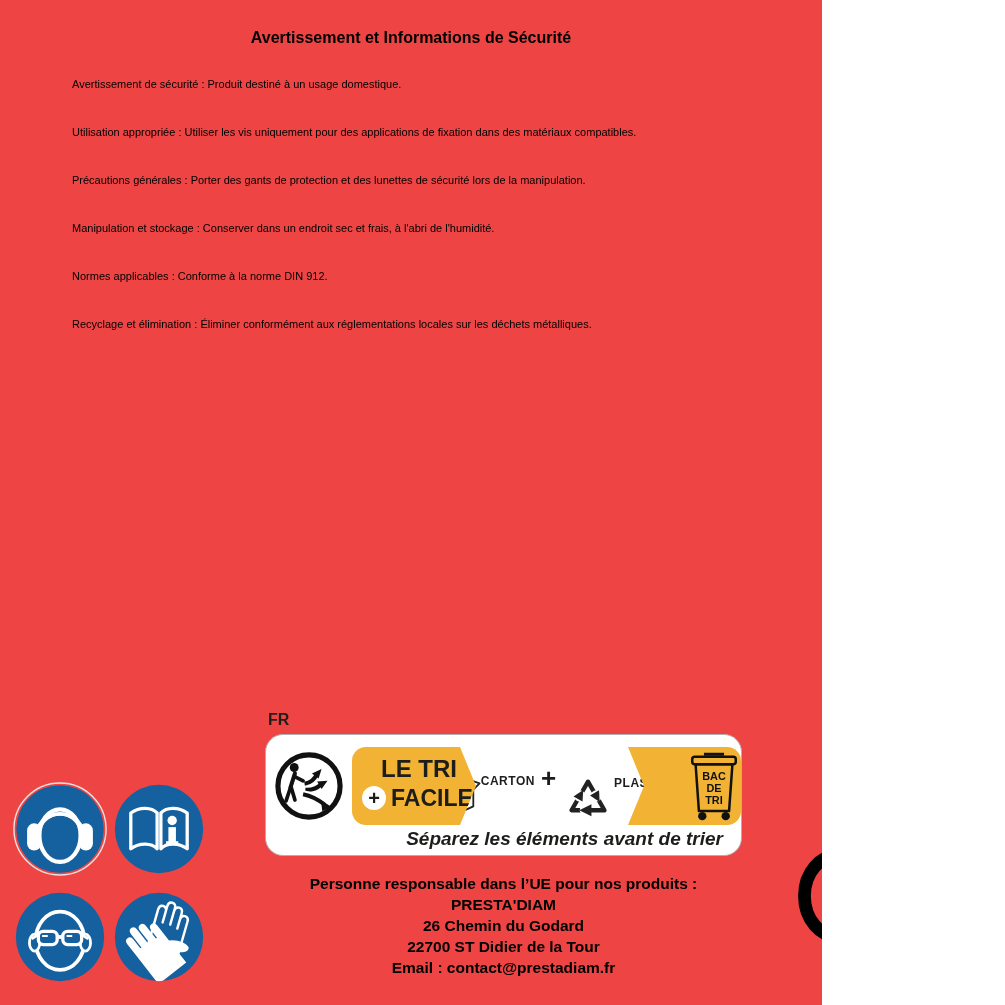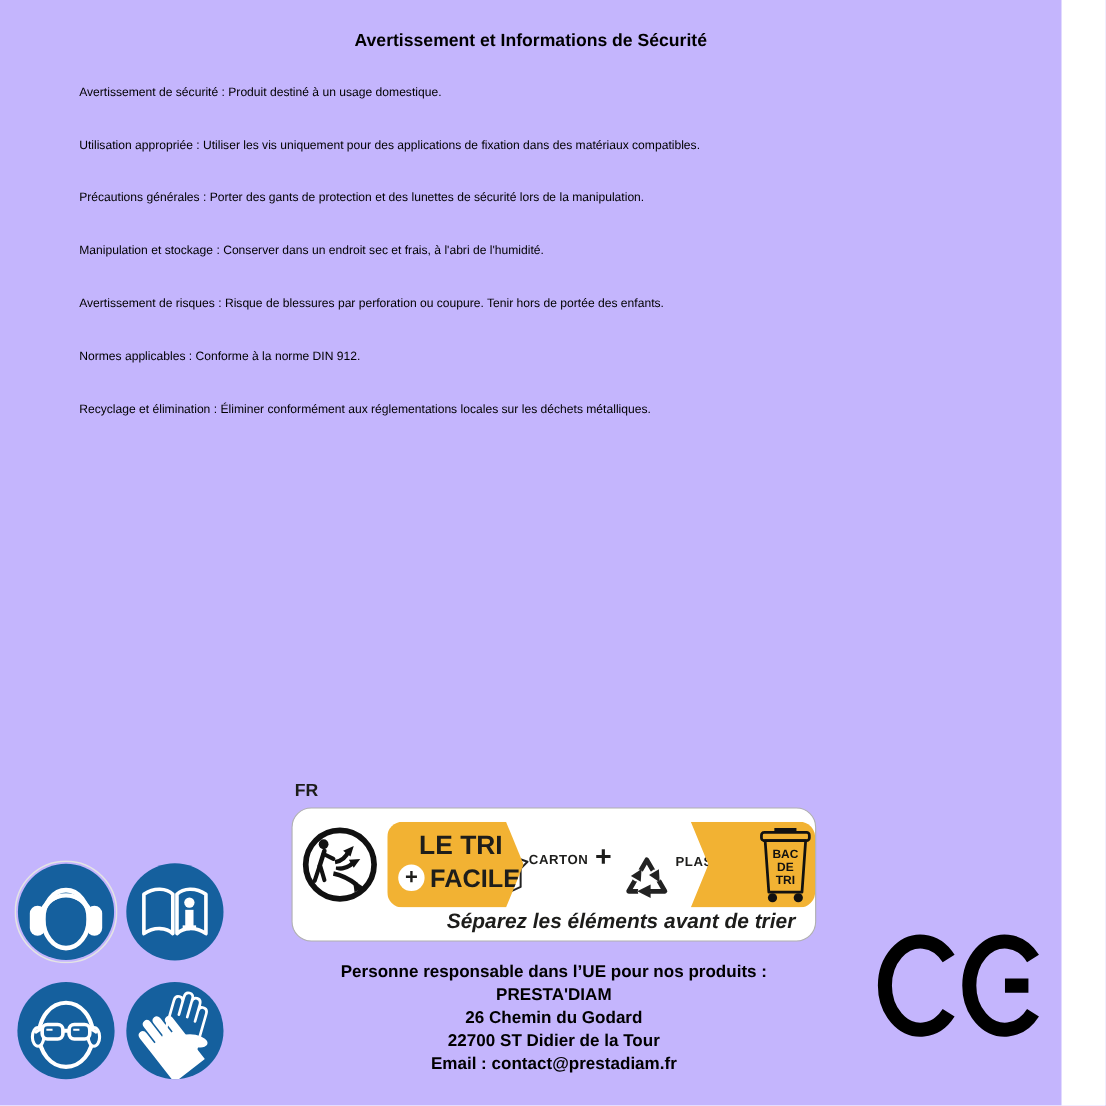--- a/index.html
+++ b/index.html
@@ -1,18 +1,18 @@
 <!DOCTYPE html>
 <html><head>
 <meta charset="utf-8">
 <style>
   * { margin:0; padding:0; box-sizing:border-box; }
   html,body { background:#fff; }
   .page {
-    position:relative; width:965px; height:1005px; background:#c4b5fd;
+    position:relative; width:822px; height:1005px; background:#ef4444;
     font-family:"Liberation Sans", sans-serif; color:#000; overflow:hidden;padding-left:20px;
   }
   
   .doc-title {
     position:absolute; top:29px; left:0; width:100%;
     text-align:center; font-weight:bold; font-size:16px;
   }
   .doc-body {
     position:absolute; top:72px; left:72px; width:900px;
     font-size:11px; line-height:24px;
@@ -83,21 +83,20 @@
 
 <div class="page">
 
   <div class="doc-title">Avertissement et Informations de Sécurité</div>
 
   <div class="doc-body">
     <p>Avertissement de sécurité : Produit destiné à un usage domestique.</p>
     <p>Utilisation appropriée : Utiliser les vis uniquement pour des applications de fixation dans des matériaux compatibles.</p>
     <p>Précautions générales : Porter des gants de protection et des lunettes de sécurité lors de la manipulation.</p>
     <p>Manipulation et stockage : Conserver dans un endroit sec et frais, à l'abri de l'humidité.</p>
-    <p>Avertissement de risques : Risque de blessures par perforation ou coupure. Tenir hors de portée des enfants.</p>
     <p>Normes applicables : Conforme à la norme DIN 912.</p>
     <p>Recyclage et élimination : Éliminer conformément aux réglementations locales sur les déchets métalliques.</p>
   </div>
 
   <div class="icon-grid">
 
     <svg width="94" height="94" viewBox="0 0 100 100">
       <circle cx="50" cy="50" r="49" fill="none" stroke="#e4e4e4" stroke-width="1.5"></circle>
       <circle cx="50" cy="50" r="46.5" fill="#15609e"></circle>
       <path d="M25,52 A27,29 0 0 1 75,52" fill="none" stroke="#fff" stroke-width="4"></path>

